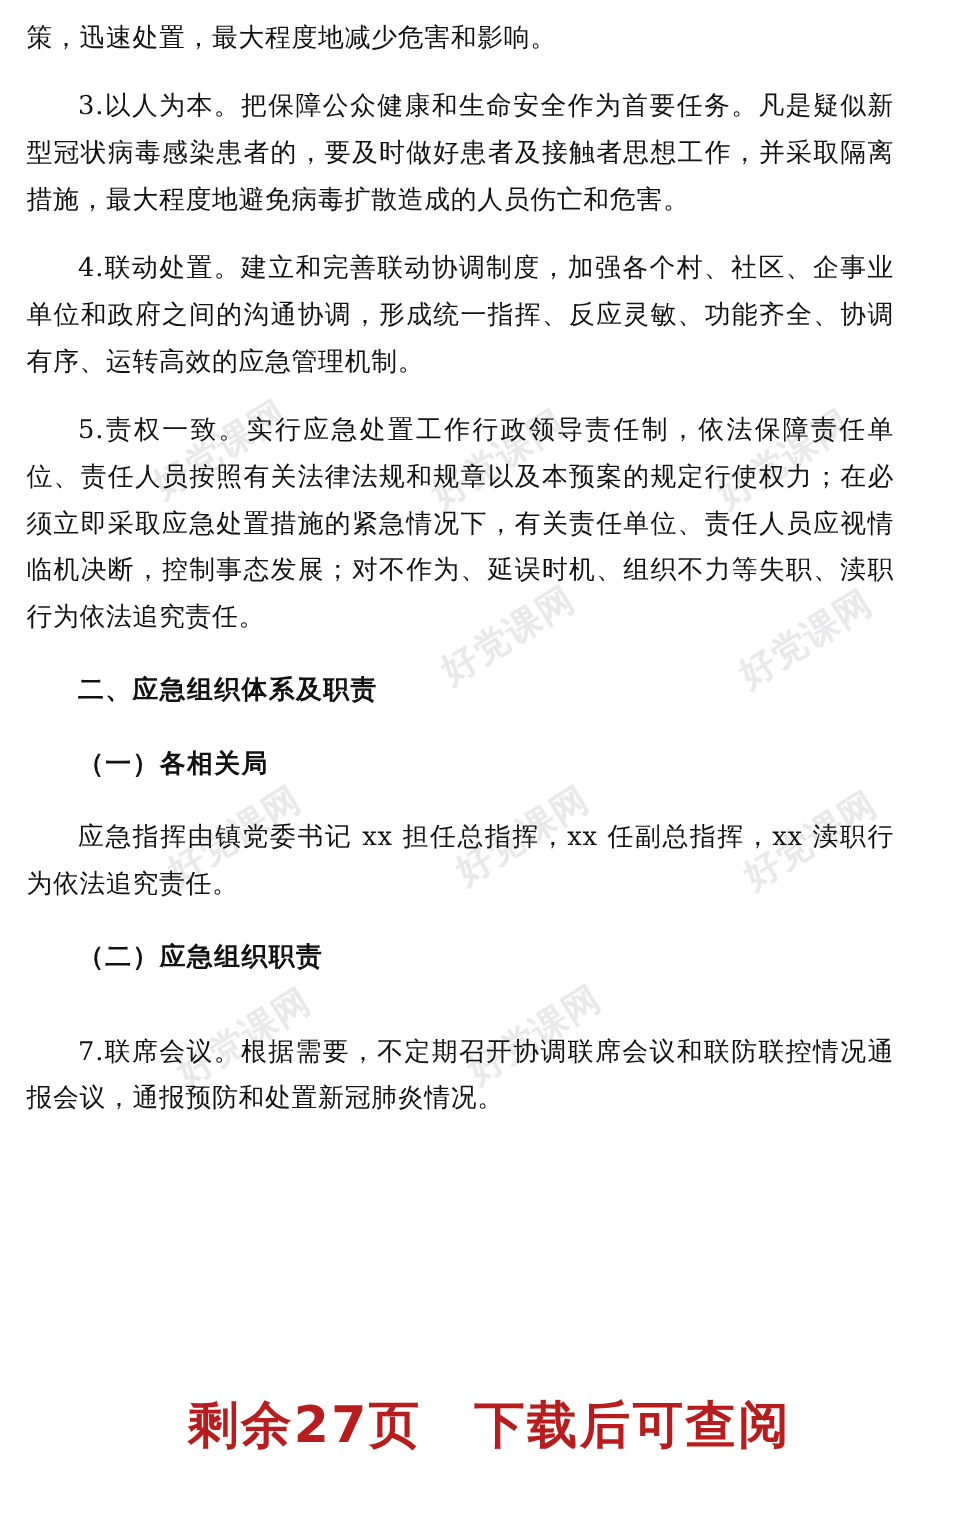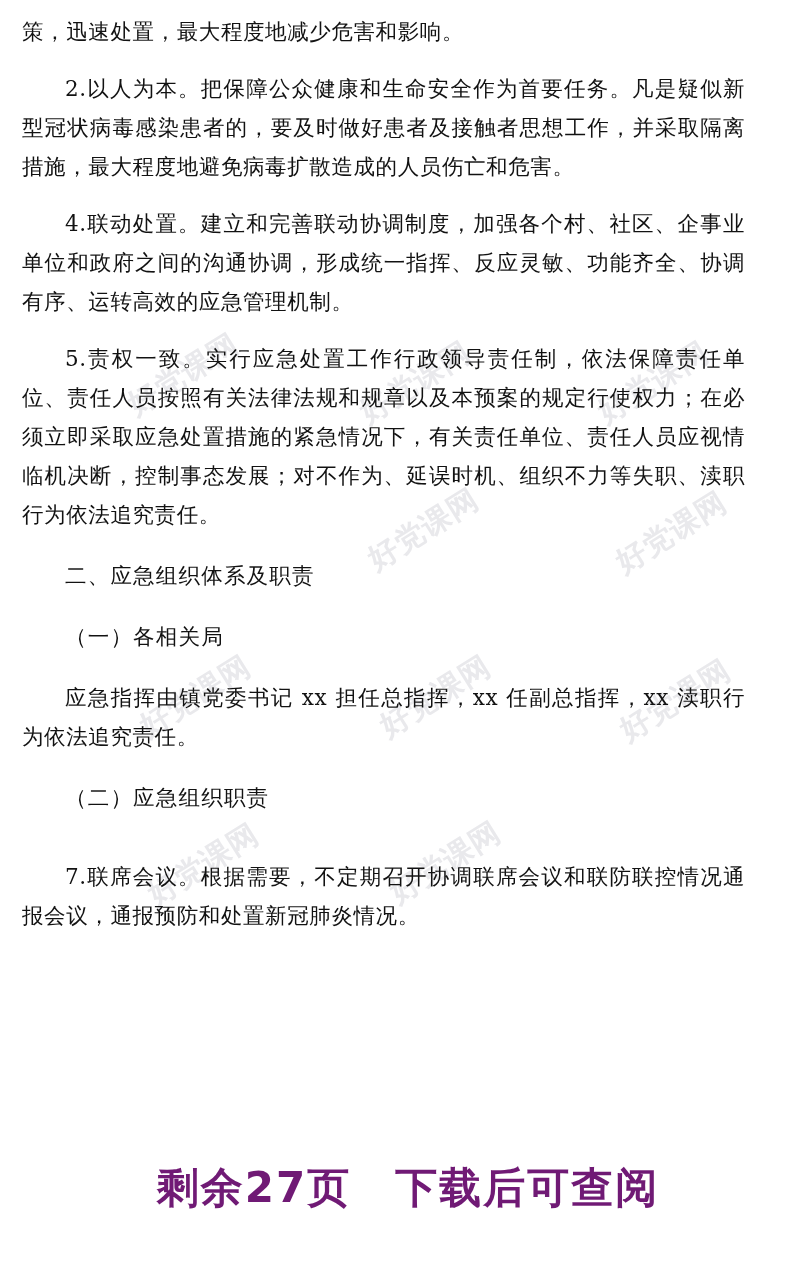--- a/index.html
+++ b/index.html
@@ -61,36 +61,36 @@
     letter-spacing: 0.6px;
     font-family: "DejaVu Serif", "Liberation Serif", serif;
   }
 
   .para.flush {
     text-indent: 0;
     margin-top: 12px;
   }
 
   .para.heading {
-    font-weight: 400;
+    font-weight: 700;
     letter-spacing: 1.2px;
   }
 
   .gap-sm { height: 18px; }
   .gap-md { height: 22px; }
 
   
   #download-banner {
     position: absolute;
     left: 16px;
     right: 0;
     top: 1160px;
     z-index: 2;
     text-align: center;
-    color: #701a75;
+    color: #b91c1c;
     font-family: "DejaVu Sans", "Liberation Sans", sans-serif;
     font-size: 42px;
     font-weight: 700;
     letter-spacing: 2px;
     white-space: pre;
     user-select: none;
   }
 </style>
 </head>
 <body>
@@ -106,21 +106,21 @@
       <div class="watermark" style="left: 132px; top: 712px; color: rgb(233, 233, 236); transform: rotate(-32deg);">好党课网</div>
       <div class="watermark" style="left: 372px; top: 712px; color: rgb(233, 233, 236); transform: rotate(-32deg);">好党课网</div>
       <div class="watermark" style="left: 612px; top: 716px; color: rgb(233, 233, 236); transform: rotate(-32deg);">好党课网</div>
       <div class="watermark" style="left: 140px; top: 880px; color: rgb(233, 233, 236); transform: rotate(-32deg);">好党课网</div>
       <div class="watermark" style="left: 382px; top: 878px; color: rgb(233, 233, 236); transform: rotate(-32deg);">好党课网</div>
     </div>
 
   <div id="doc-body">
       <p class="para flush">策，迅速处置，最大程度地减少危害和影响。</p>
       <div class="gap-sm"></div>
-      <p class="para">2.以人为本。把保障公众健康和生命安全作为首要任务。凡是疑似新型冠状病毒感染患者的，要及时做好患者及接触者思想工作，并采取隔离措施，最大程度地避免病毒扩散造成的人员伤亡和危害。</p>
+      <p class="para">3.以人为本。把保障公众健康和生命安全作为首要任务。凡是疑似新型冠状病毒感染患者的，要及时做好患者及接触者思想工作，并采取隔离措施，最大程度地避免病毒扩散造成的人员伤亡和危害。</p>
       <div class="gap-sm"></div>
       <p class="para">4.联动处置。建立和完善联动协调制度，加强各个村、社区、企事业单位和政府之间的沟通协调，形成统一指挥、反应灵敏、功能齐全、协调有序、运转高效的应急管理机制。</p>
       <div class="gap-sm"></div>
       <p class="para">5.责权一致。实行应急处置工作行政领导责任制，依法保障责任单位、责任人员按照有关法律法规和规章以及本预案的规定行使权力；在必须立即采取应急处置措施的紧急情况下，有关责任单位、责任人员应视情临机决断，控制事态发展；对不作为、延误时机、组织不力等失职、渎职行为依法追究责任。</p>
       <div class="gap-md"></div>
       <p class="para heading">二、应急组织体系及职责</p>
       <div class="gap-md"></div>
       <p class="para heading">（一）各相关局</p>
       <div class="gap-md"></div>
       <p class="para">应急指挥由镇党委书记 xx 担任总指挥，xx 任副总指挥，xx 渎职行为依法追究责任。</p>

